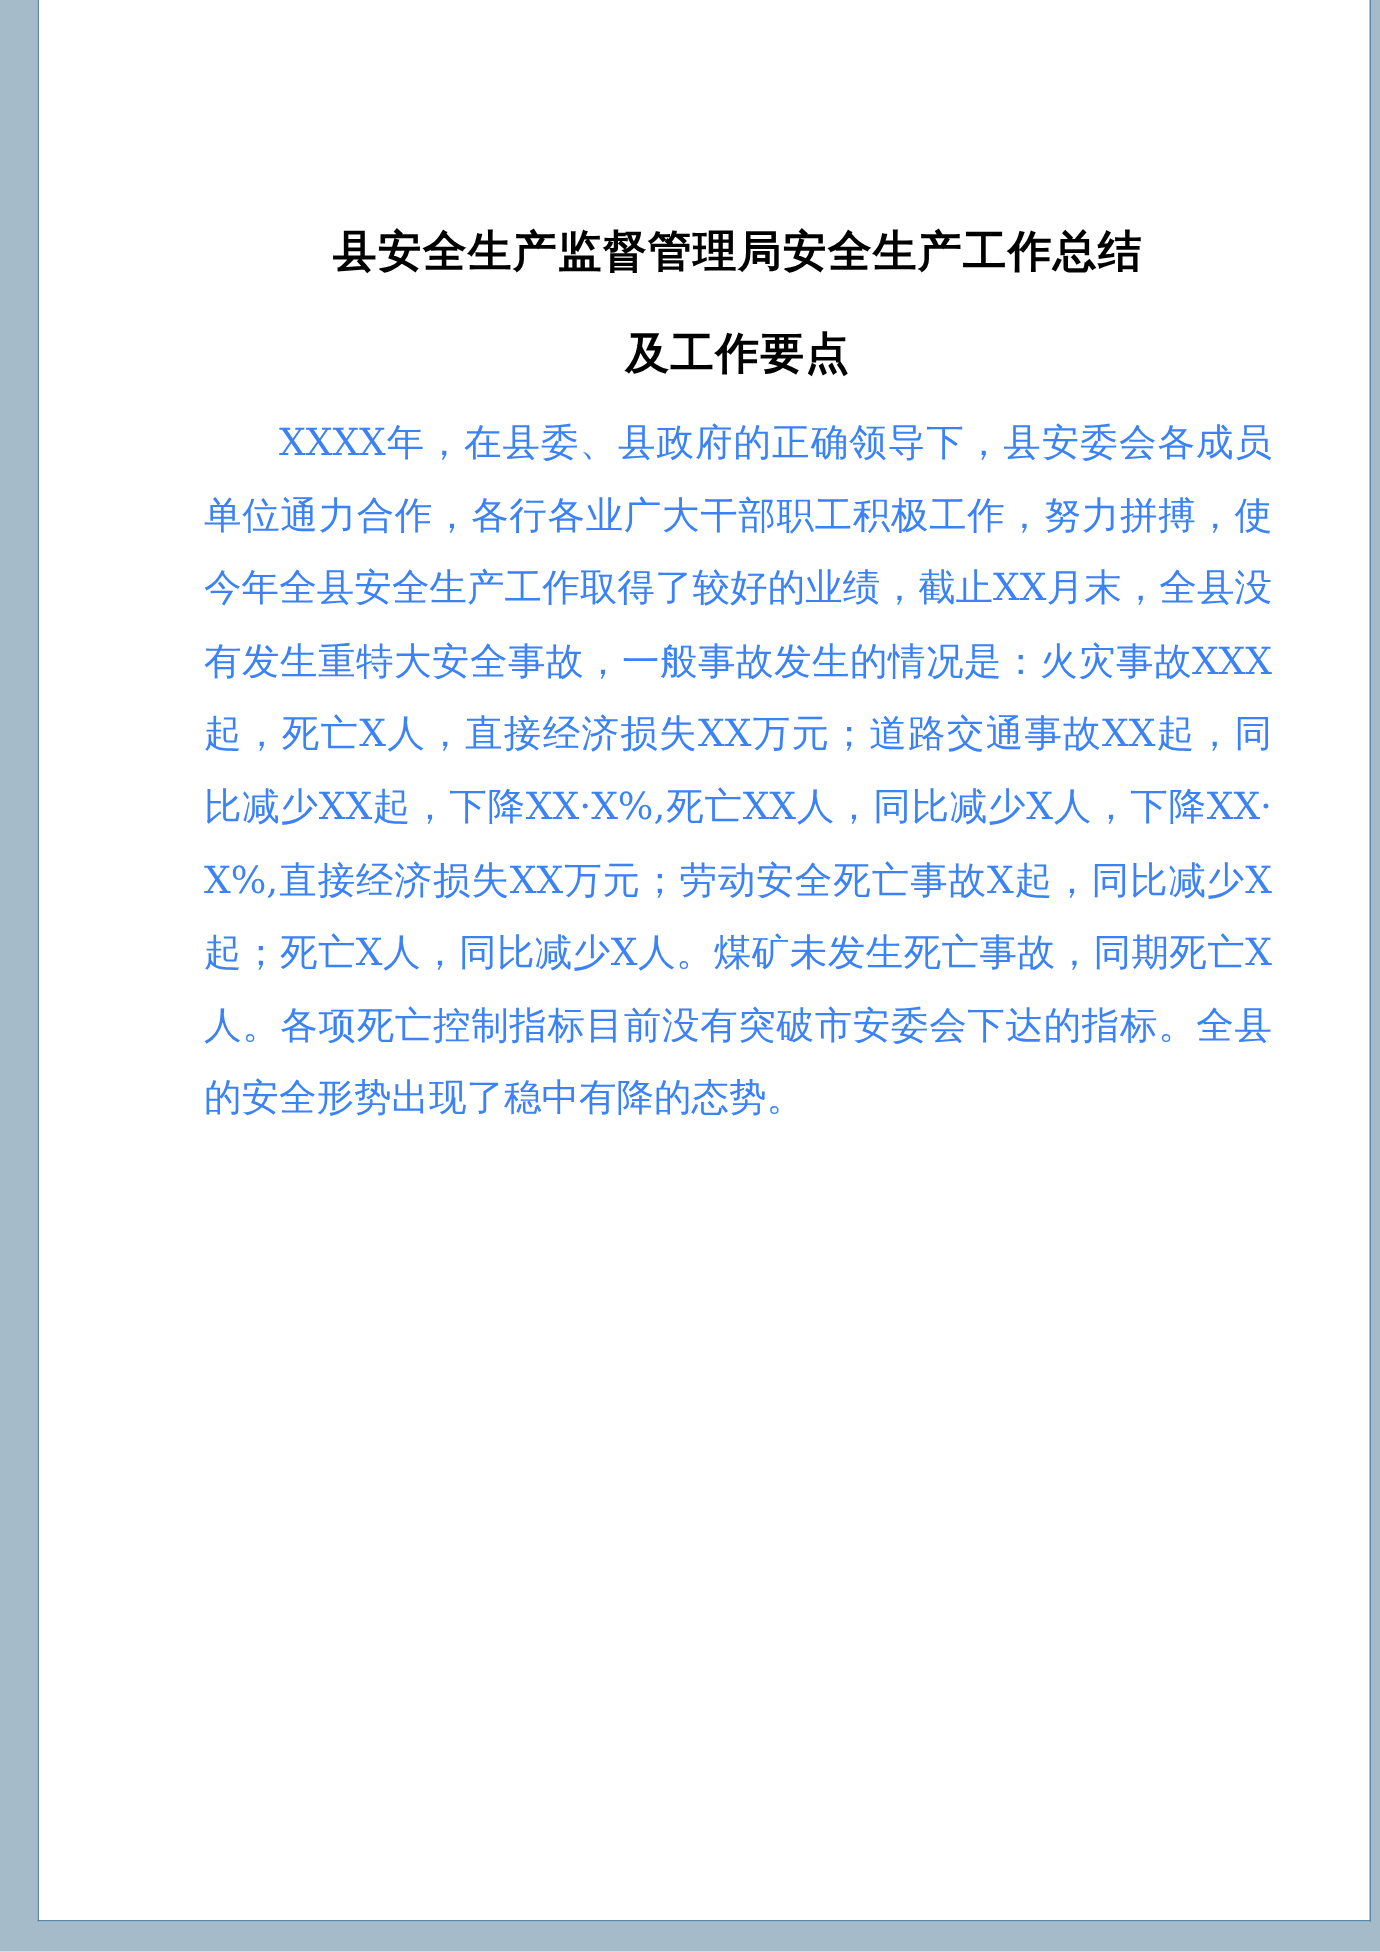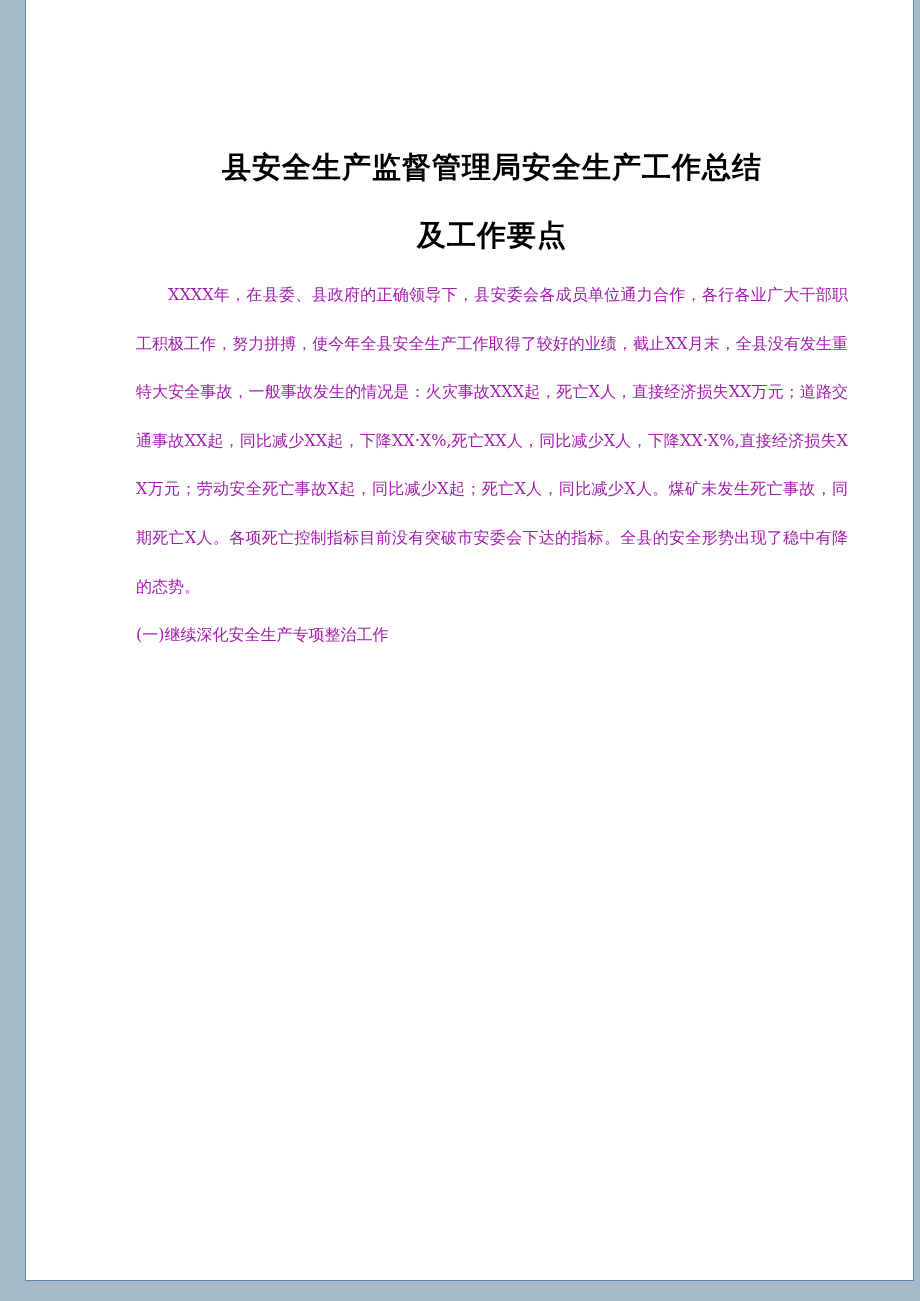--- a/index.html
+++ b/index.html
@@ -33,36 +33,35 @@
     font-size: 29px;
     font-weight: bold;
     line-height: 68px;
     text-align: center;
     white-space: pre-line;
     color: #000000;
     letter-spacing: 1px;
   }
   .doc-body p {
     margin: 0;
-    font-size: 16px;
+    font-size: 25px;
     line-height: 48.6px;
-    color: #a21caf;
+    color: #3b82f6;
     text-align: justify;
     text-justify: inter-ideograph;
     word-break: break-all;
   }
   .doc-body p.indent {
     text-indent: 2em;
   }
 </style>
 </head>
 <body>
 
 <div class="desk">
   <div class="page">
     <h1 class="doc-title">县安全生产监督管理局安全生产工作总结
 及工作要点</h1>
     <div class="doc-body">
       <p class="indent">XXXX年，在县委、县政府的正确领导下，县安委会各成员单位通力合作，各行各业广大干部职工积极工作，努力拼搏，使今年全县安全生产工作取得了较好的业绩，截止XX月末，全县没有发生重特大安全事故，一般事故发生的情况是：火灾事故XXX起，死亡X人，直接经济损失XX万元；道路交通事故XX起，同比减少XX起，下降XX·X%,死亡XX人，同比减少X人，下降XX·X%,直接经济损失XX万元；劳动安全死亡事故X起，同比减少X起；死亡X人，同比减少X人。煤矿未发生死亡事故，同期死亡X人。各项死亡控制指标目前没有突破市安委会下达的指标。全县的安全形势出现了稳中有降的态势。</p>
-      <p>(一)继续深化安全生产专项整治工作</p>
     </div>
   </div>
 </div>
 
 </body></html>

